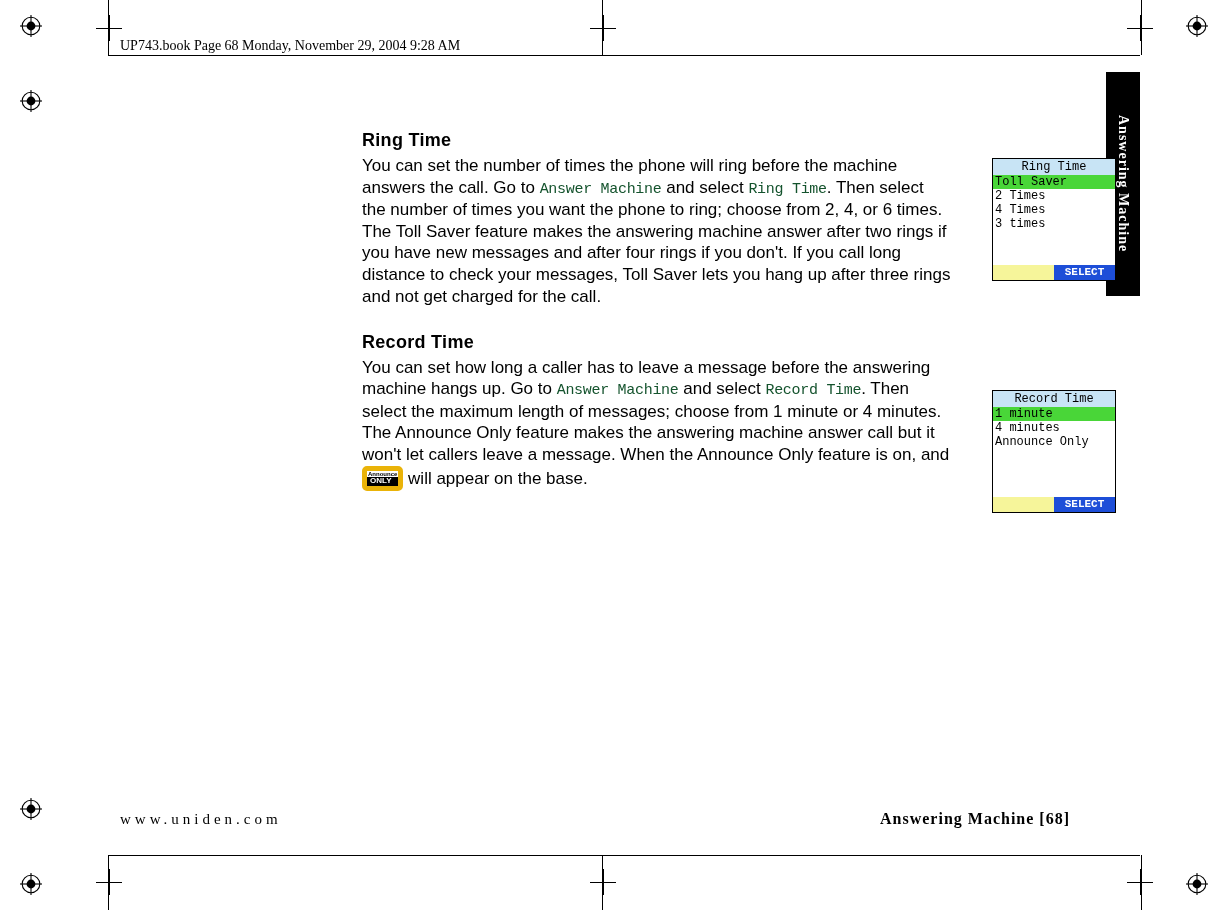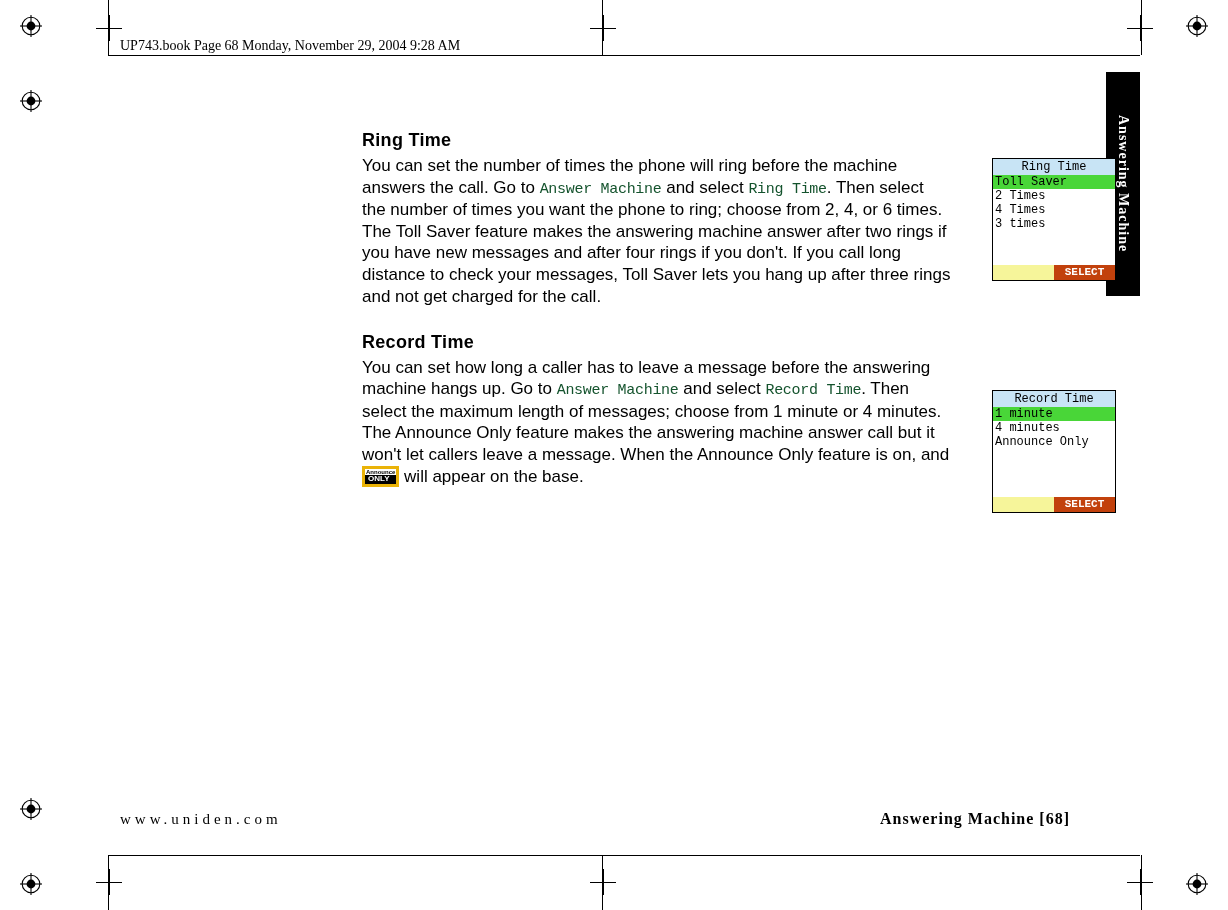--- a/index.html
+++ b/index.html
@@ -38,38 +38,38 @@
     display: flex;
     align-items: center;
     justify-content: center;
   }
 
   .content { position: absolute; left: 362px; top: 130px; width: 590px; }
   h3 { font-size: 18px; font-weight: bold; margin: 0 0 4px 0; letter-spacing: 0.3px; }
   p  { font-size: 17px; line-height: 1.28; margin: 0 0 24px 0; }
   .lcd-inline { font-family: "Courier New", monospace; font-size: 15px; color: #14532d; letter-spacing: -0.3px; }
 
-  .ann-only-icon { display: inline-block; background: #000; color: #fff; font-size: 8px; font-weight: bold; padding: 1px 3px; border-radius: 0; border: 3px solid #eab308; line-height: 1; vertical-align: 1px; }
+  .ann-only-icon { display: inline-block; background: #000; color: #fff; font-size: 8px; font-weight: bold; padding: 1px 3px; border-radius: 5px; border: 5px solid #eab308; line-height: 1; vertical-align: 1px; }
   .ann-only-icon .top { display: block; color: #000; background: #fff; font-size: 6px; line-height: 1; text-align: center; margin: -1px -3px 0 -3px; padding: 0 1px; }
 
   .lcd {
     position: absolute;
     right: 112px;
     width: 124px;
     border: 1px solid #000;
     font-family: "Courier New", monospace;
     font-size: 12px;
     background: #fff;
   }
   .lcd .title { background: #c8e4f5; text-align: center; padding: 1px 0; font-weight: normal; }
   .lcd .row   { padding: 0 2px; white-space: pre; }
   .lcd .sel   { background: #49d638; }
   .lcd .softbar { height: 15px; display: flex; }
   .lcd .softleft  { flex: 1; background: #f6f59a; }
-  .lcd .softright { flex: 1; background: #c2410c; color: #fff; text-align: center; font-weight: bold; line-height: 15px; font-size: 11px; font-family: "Courier New", monospace;}
+  .lcd .softright { flex: 1; background: #1d4ed8; color: #fff; text-align: center; font-weight: bold; line-height: 15px; font-size: 11px; font-family: "Courier New", monospace;}
   .lcd .body { height: 90px; }
 
   .footer-left { position: absolute; left: 120px; bottom: 82px; font-family: Georgia, serif; font-size: 15px; letter-spacing: 4px; }
   .footer-right { position: absolute; right: 158px; bottom: 82px; font-family: Georgia, serif; font-size: 16px; font-weight: bold; letter-spacing: 1px;}
 </style>
 </head>
 <body>
 
 <div class="regcircle" style="left:20px; top:15px;">
     <svg viewBox="0 0 20 20">

